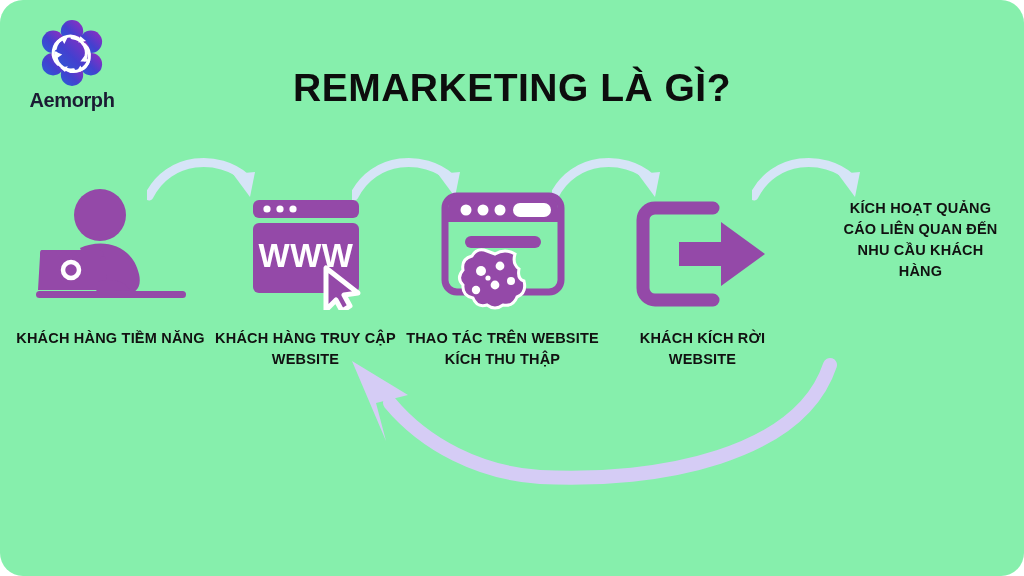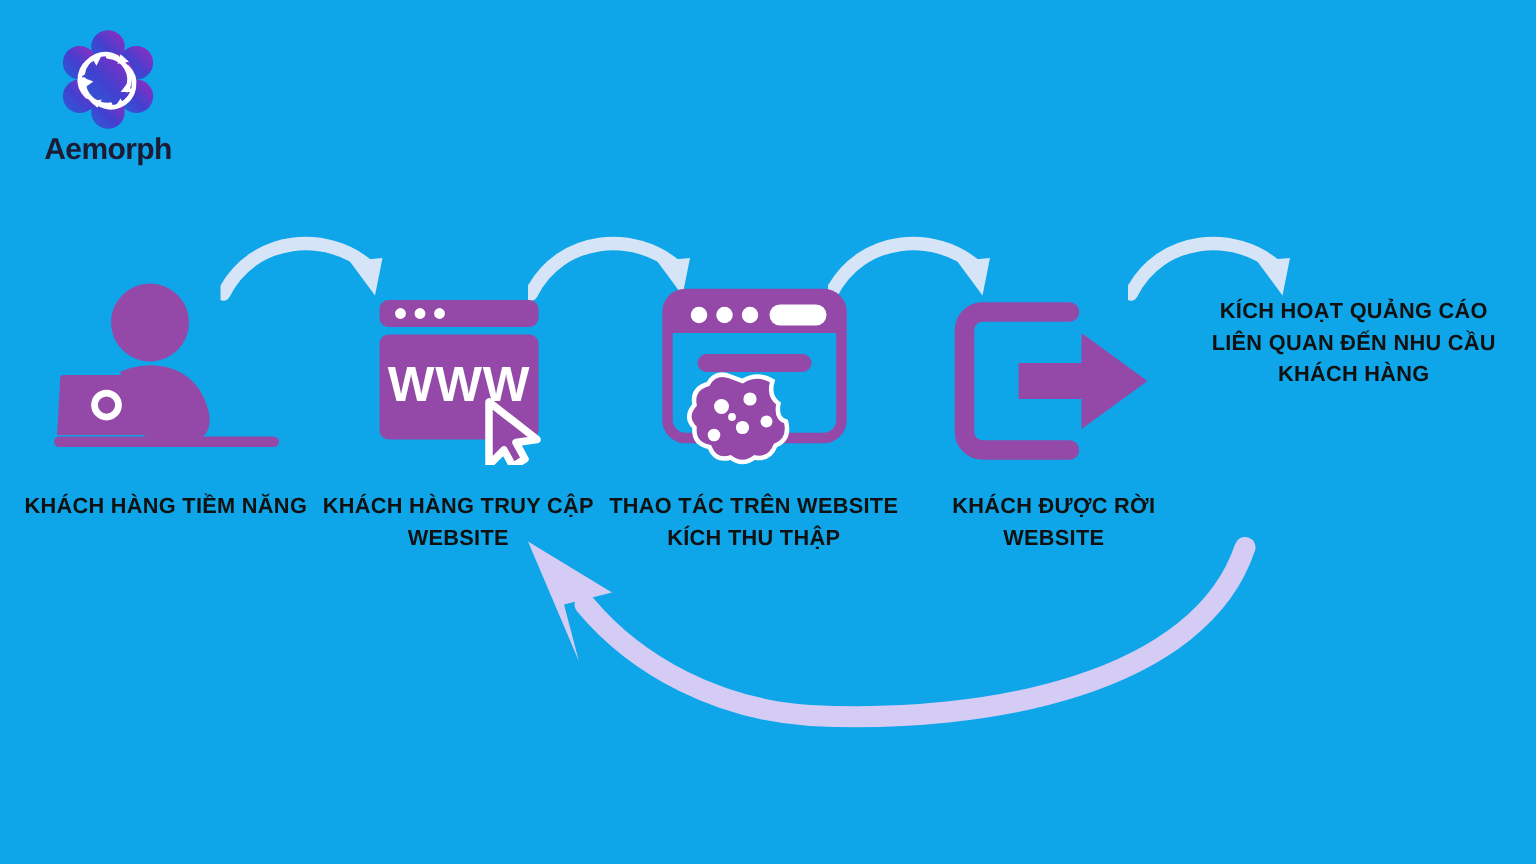--- a/index.html
+++ b/index.html
@@ -2,21 +2,21 @@
 <html><head>
 <meta charset="utf-8">
 <style>
   * { box-sizing: border-box; margin: 0; padding: 0; }
   html, body {
     width: 1024px; height: 576px;
     background: #ffffff;
     font-family: "Liberation Sans", sans-serif;
     overflow: hidden;
   }
-  #stage { position: relative; width: 1024px; height: 576px; background: #0ea5e9; }
+  #stage { position: relative; width: 1024px; height: 576px; background: #86efac; border-radius: 23px; }
 
   
   #logo-block { position: absolute; left: 22px; top: 18px; width: 100px; text-align: center; }
   #logo-mark { width: 70px; height: 70px; margin: 0 auto; display: block; }
   #logo-word {
     font-size: 20px; font-weight: 700; letter-spacing: -0.4px;
     color: #1b1b33; line-height: 1; margin-top: 2px;
     font-family: "Liberation Sans", sans-serif;
   }
 
@@ -35,21 +35,21 @@
     margin-top: 18px; text-align: center;
     font-size: 14.5px; font-weight: 700; line-height: 1.45;
     color: #111111; letter-spacing: 0.2px;
     padding: 0 4px;
   }
   #step-0 { left: 8px; }
   #step-1 { left: 203px; }
   #step-2 { left: 400px; }
   #step-3 { left: 600px; }
   #step-4 { left: 800px; }
-  #step-4 .step-label { padding: 0; }
+  #step-4 .step-label { padding: 0; margin-left: 36px; }
 
   
   .connector { position: absolute; top: 152px; width: 122px; height: 56px; }
   #conn-0 { left: 147px; }
   #conn-1 { left: 352px; }
   #conn-2 { left: 552px; }
   #conn-3 { left: 752px; }
 
   
   #loop-arrow { position: absolute; left: 330px; top: 355px; width: 510px; height: 135px; }
@@ -90,20 +90,21 @@
         <polygon points="65,74 56,77 62,68"></polygon>
         <polygon points="40,77 33,71 44,69"></polygon>
         <polygon points="29,57 26,48 36,52"></polygon>
         <polygon points="35,30 44,27 39,37"></polygon>
         <polygon points="62,26 70,33 59,35"></polygon>
       </g>
     </svg>
     <div id="logo-word">Aemorph</div>
   </div>
 
+  <h1 id="page-title">REMARKETING LÀ GÌ?</h1>
 
   <svg class="connector" id="conn-0" viewBox="0 0 122 56">
     <path d="M2 44 C 22 4, 72 2, 99 26" fill="none" stroke="#d6e4f7" stroke-width="9" stroke-linecap="round"></path>
     <polygon points="86,22 108,20 103,45" fill="#d6e4f7"></polygon>
   </svg>
   <svg class="connector" id="conn-1" viewBox="0 0 122 56">
     <path d="M2 44 C 22 4, 72 2, 99 26" fill="none" stroke="#d6e4f7" stroke-width="9" stroke-linecap="round"></path>
     <polygon points="86,22 108,20 103,45" fill="#d6e4f7"></polygon>
   </svg>
   <svg class="connector" id="conn-2" viewBox="0 0 122 56">
@@ -179,21 +180,21 @@
       <div class="step-label">THAO TÁC TRÊN WEBSITE KÍCH THU THẬP</div>
     </div>
 
     <div class="step" id="step-3">
       <div class="step-icon">
         <svg width="140" height="112" viewBox="0 0 140 112">
           <path d="M80 10 L 22 10 A12 12 0 0 0 10 22 L 10 90 A12 12 0 0 0 22 102 L 80 102" fill="none" stroke="#9449A8" stroke-width="13" stroke-linecap="round"></path>
           <path d="M46 44 L 88 44 L 88 24 L 132 56 L 88 88 L 88 68 L 46 68 Z" fill="#9449A8"></path>
         </svg>
       </div>
-      <div class="step-label">KHÁCH ĐƯỢC RỜI WEBSITE</div>
+      <div class="step-label">KHÁCH KÍCH RỜI WEBSITE</div>
     </div>
 
     <div class="step" id="step-4">
       <div class="step-label">KÍCH HOẠT QUẢNG CÁO LIÊN QUAN ĐẾN NHU CẦU KHÁCH HÀNG</div>
     </div>
 
   </div>
 
   <svg id="loop-arrow" viewBox="0 0 510 135">
     <path d="M500 10 C 470 100, 330 128, 210 122 C 150 118, 95 90, 60 48" fill="none" stroke="#d5ccf5" stroke-width="14" stroke-linecap="round"></path>

